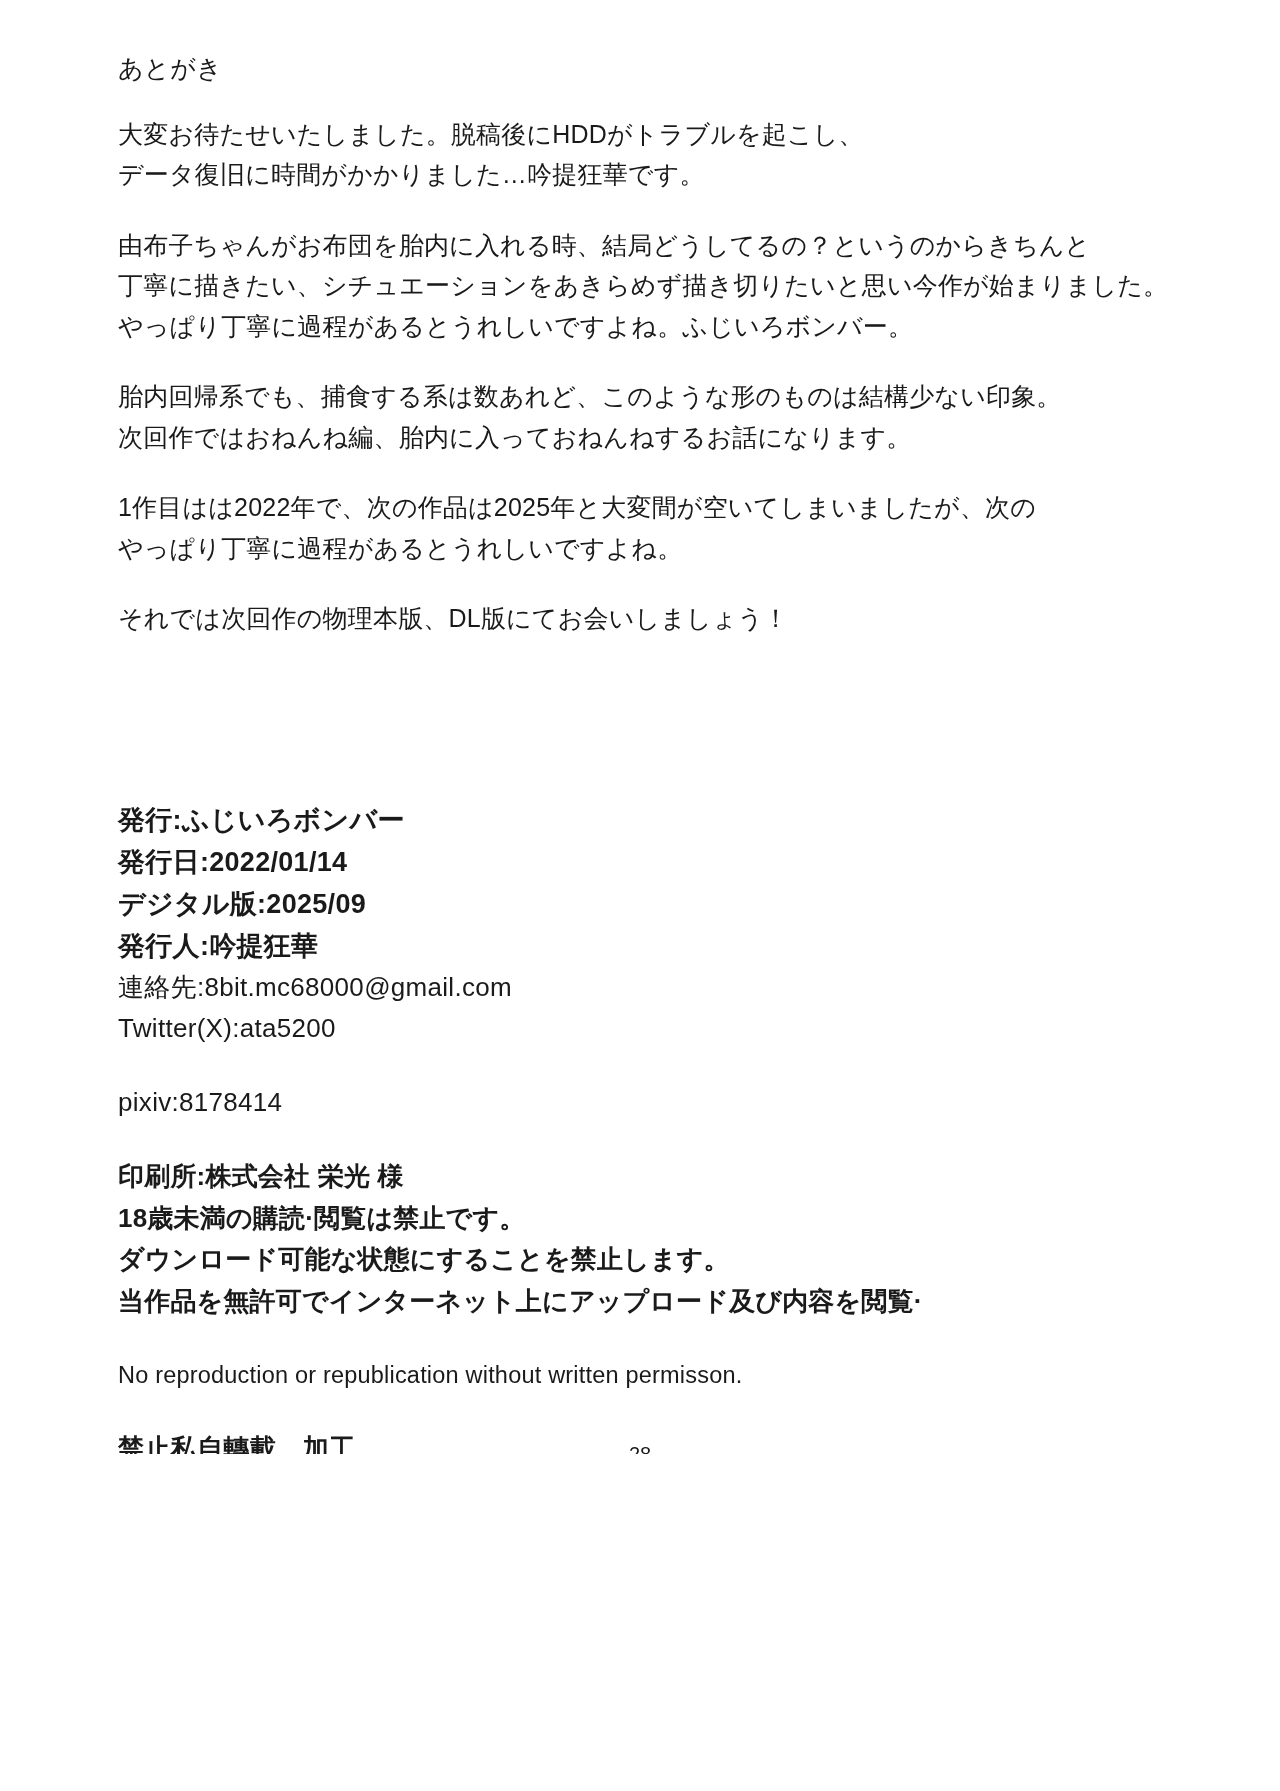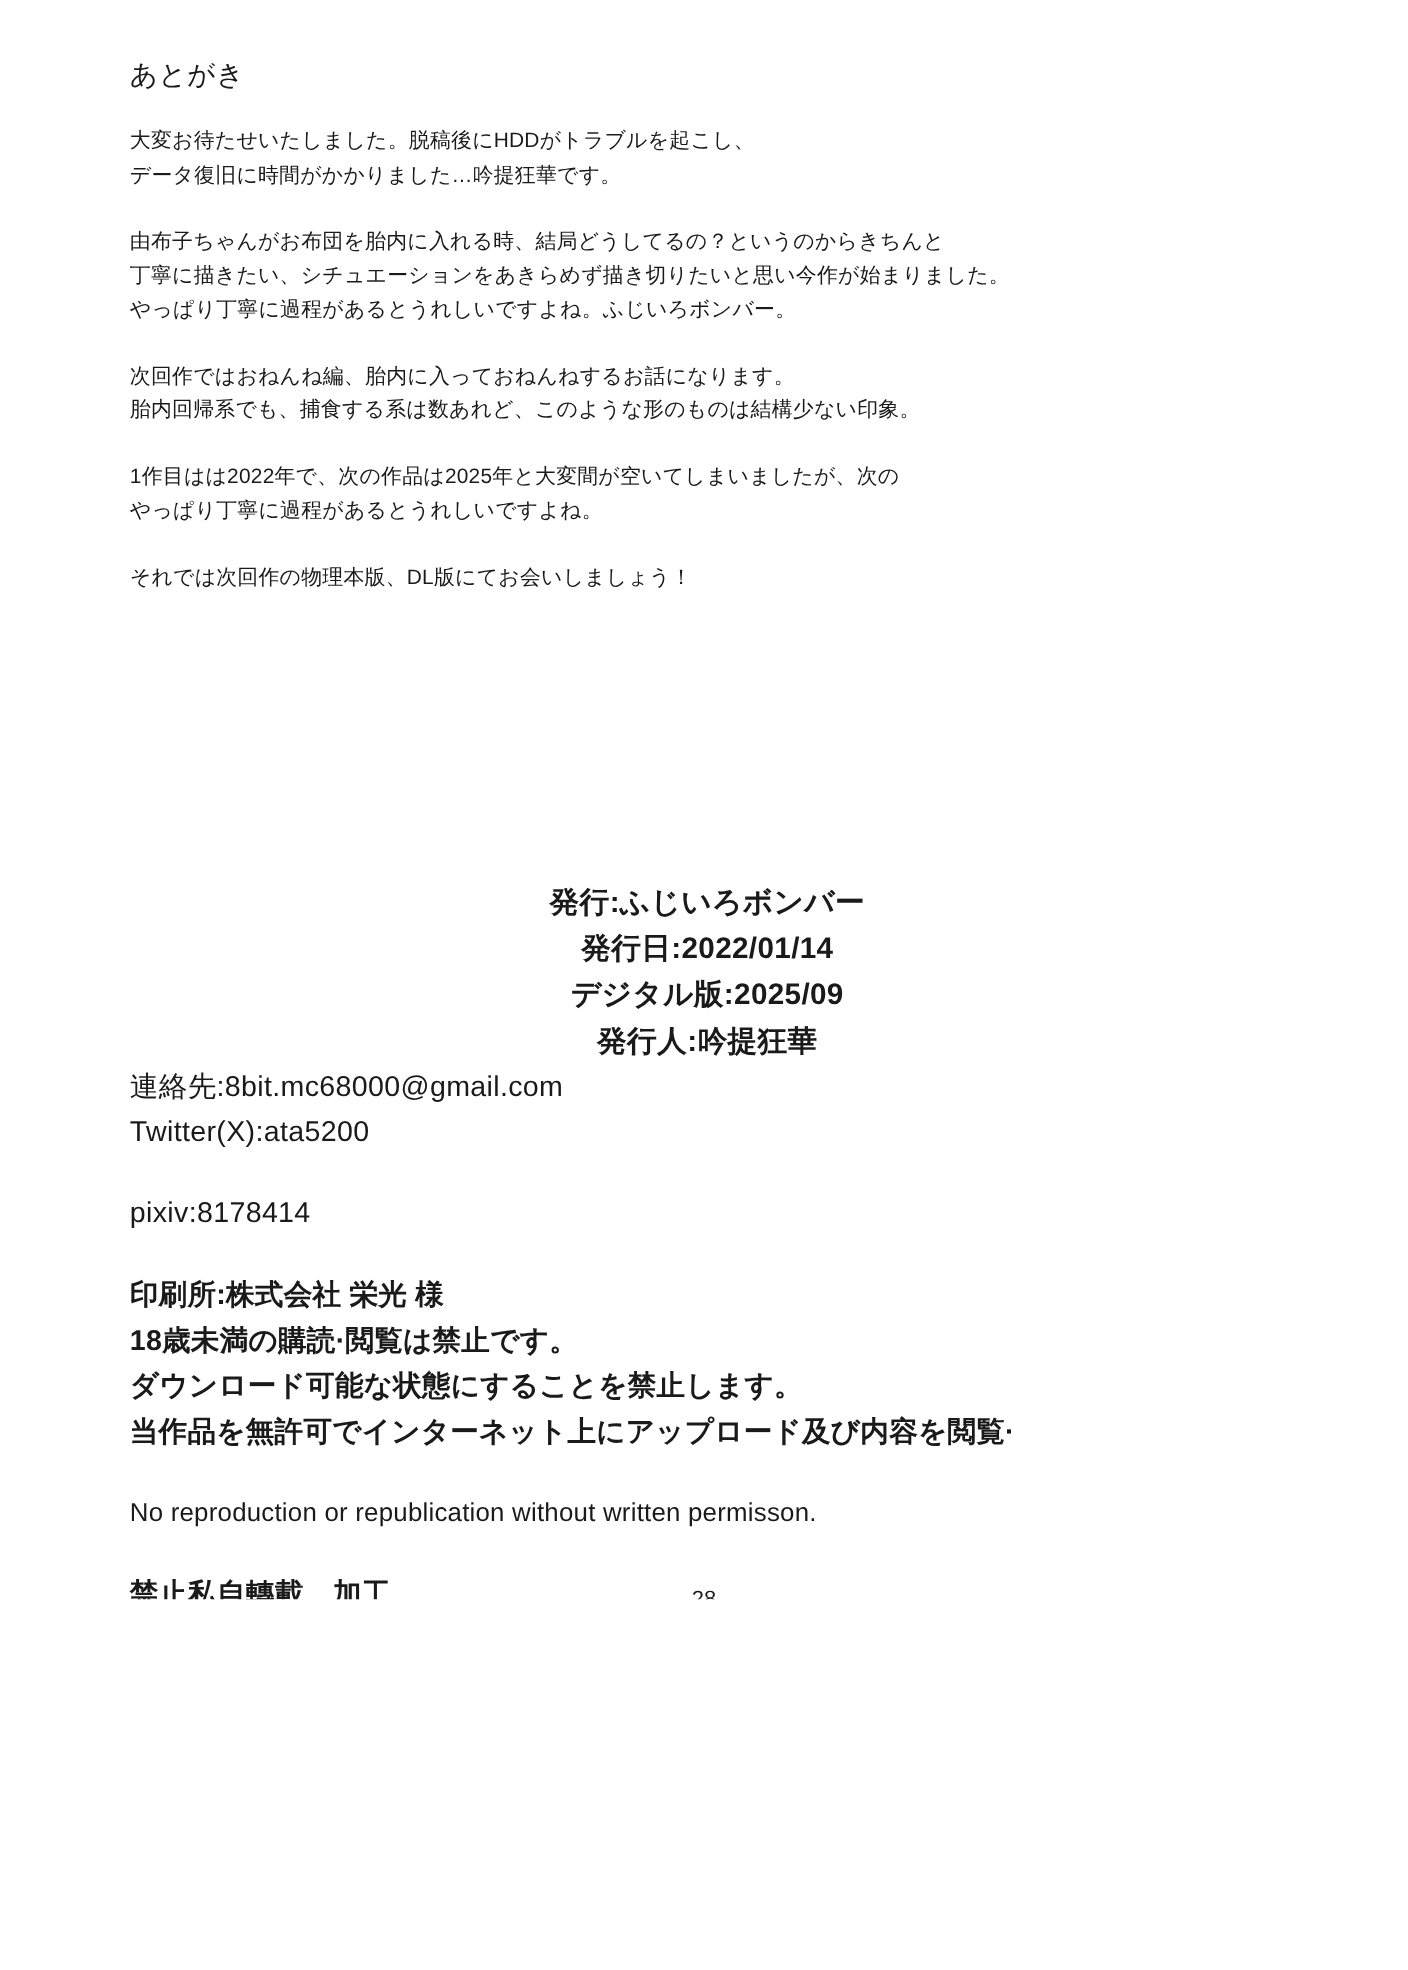--- a/index.html
+++ b/index.html
@@ -26,40 +26,39 @@
   
   .afterword-title {
     font-size: 25px;
     line-height: 1.35;
     letter-spacing: 0.5px;
     margin: 0 0 28px 0;
     font-weight: 400;
   }
   .para {
     margin: 0 0 30px 0;
-    font-size: 19px;
+    font-size: 25px;
     line-height: 1.62;
     letter-spacing: 0.2px;
     font-weight: 400;
   }
   .para .ln { display: block; white-space: nowrap; }
 
   
   .colophon {
     position: absolute;
     left: 118px;
     top: 800px;
     width: 1050px;
   }
   .colophon .big {
     font-size: 27px;
     line-height: 1.55;
     font-weight: 700;
     letter-spacing: 0.3px;
-    text-align: center;
   }
   .colophon .big .ln { display: block; white-space: nowrap; }
   .colophon .medium {
     font-size: 26px;
     line-height: 1.55;
     font-weight: 400;
     letter-spacing: 0.3px;
   }
   .colophon .medium .ln { display: block; white-space: nowrap; }
   .gap-md { height: 34px; }
@@ -109,22 +108,22 @@
       <span class="ln">データ復旧に時間がかかりました…吟提狂華です。</span>
     </div>
 
     <div class="para">
       <span class="ln">由布子ちゃんがお布団を胎内に入れる時、結局どうしてるの？というのからきちんと</span>
       <span class="ln">丁寧に描きたい、シチュエーションをあきらめず描き切りたいと思い今作が始まりました。</span>
       <span class="ln">やっぱり丁寧に過程があるとうれしいですよね。ふじいろボンバー。</span>
     </div>
 
     <div class="para">
+      <span class="ln">胎内回帰系でも、捕食する系は数あれど、このような形のものは結構少ない印象。</span>
       <span class="ln">次回作ではおねんね編、胎内に入っておねんねするお話になります。</span>
-      <span class="ln">胎内回帰系でも、捕食する系は数あれど、このような形のものは結構少ない印象。</span>
     </div>
 
     <div class="para">
       <span class="ln">1作目はは2022年で、次の作品は2025年と大変間が空いてしまいましたが、次の</span>
       <span class="ln">やっぱり丁寧に過程があるとうれしいですよね。</span>
     </div>
 
     <div class="para">
       <span class="ln">それでは次回作の物理本版、DL版にてお会いしましょう！</span>
     </div>

